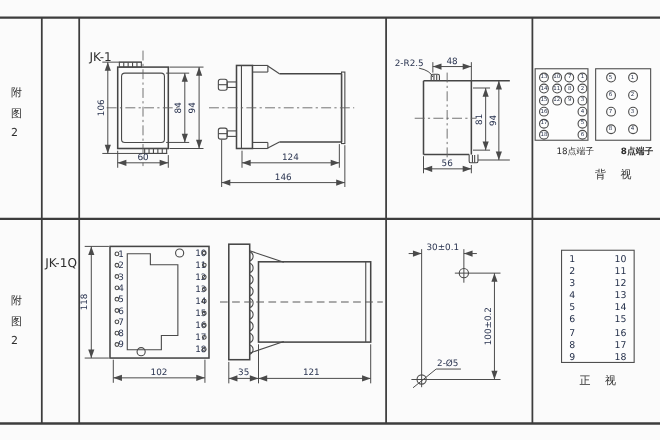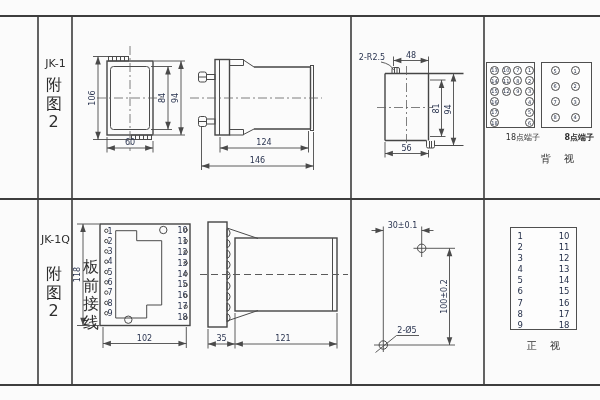--- a/index.html
+++ b/index.html
@@ -7,21 +7,21 @@
          font-family:"DejaVu Sans","Liberation Sans",sans-serif;}
   svg{position:absolute;left:0;top:0;}
   .ln{stroke:#4a4a4a;stroke-width:1;fill:none;}
   .lnt{stroke:#454545;stroke-width:1.4;fill:none;}
   .cl{stroke:#606060;stroke-width:0.8;fill:none;stroke-dasharray:9 3 2 3;}
   .dsh{stroke:#5a5a5a;stroke-width:1;fill:none;stroke-dasharray:7 4;}
   .dim{stroke:#4a4a4a;stroke-width:0.9;fill:none;}
   .grid{stroke:#3d3d3d;fill:none;}
   text.dt{font:8px "DejaVu Sans",sans-serif;fill:#2a3450;text-anchor:middle;}
   .lbl{position:absolute;color:#2e2e2e;}
-  .vtext{width:15px;text-align:center;word-break:break-all;line-height:18.5px;font-size:16px;margin-left:36px;}
+  .vtext{width:15px;text-align:left;word-break:break-all;line-height:18.5px;font-size:10px;}
   .mdl{font-size:11px;font-weight:500;text-align:center;}
   .tblock{position:absolute;border:1.6px solid #4f4f4f;background:#fdfdfd;box-sizing:border-box;}
   .tc{position:absolute;border:1px solid #4a4a4a;border-radius:50%;width:9px;height:9px;
       box-sizing:border-box;display:flex;align-items:center;justify-content:center;
       font-size:5px;color:#25304a;}
   .cap{position:absolute;text-align:right;color:#2e2e2e;}
   .cap8{font-size:8px;}
   .cap9{font-size:10px;letter-spacing:5px;}
   .ftable{position:absolute;border:1.8px solid #4f4f4f;background:#fdfdfd;box-sizing:border-box;
           padding-top:3px;}
@@ -248,25 +248,24 @@
     <text class="dt" x="402.5" y="227.5">30±0.1</text>
     <line class="dim" x1="449.5" y1="248.3" x2="449.5" y2="345" marker-start="url(#ma)" marker-end="url(#ma)"></line>
     <text class="dt" transform="rotate(-90 446.5 296.5)" x="446.5" y="296.5">100±0.2</text>
     <line class="dim" x1="375.5" y1="352.5" x2="396.5" y2="335.5"></line>
     <line class="dim" x1="396.5" y1="335.5" x2="419" y2="335.5"></line>
     <text class="dt" x="407" y="332.5">2-Ø5</text>
   </g>
 </svg>
 
   <div class="lbl vtext" style="left:10px;top:76px;">附图2</div>
-  <div class="lbl mdl" style="left:39px;top:57px;width:33px;">JK-1</div>
+  <div class="lbl mdl" style="left:39px;top:45px;width:33px;padding-left:36px;">JK-1</div>
 
   <div class="lbl vtext" style="left:10px;top:265px;">附图2</div>
   <div class="lbl mdl" style="left:37px;top:233px;width:37px;">JK-1Q</div>
-  <div class="lbl vtext" style="left:47px;top:258px;">板前接线</div>
 
   <div class="tblock" id="block18" style="left:486px;top:61.5px;width:49px;height:66.5px;">
       <div class="tc" style="left: 3px; top: 3.2px;">13</div>
       <div class="tc" style="left: 14.7px; top: 3.2px;">10</div>
       <div class="tc" style="left: 26.4px; top: 3.2px;">7</div>
       <div class="tc" style="left: 38.1px; top: 3.2px;">1</div>
       <div class="tc" style="left: 3px; top: 13.7px;">14</div>
       <div class="tc" style="left: 14.7px; top: 13.7px;">11</div>
       <div class="tc" style="left: 26.4px; top: 13.7px;">8</div>
       <div class="tc" style="left: 38.1px; top: 13.7px;">2</div>

